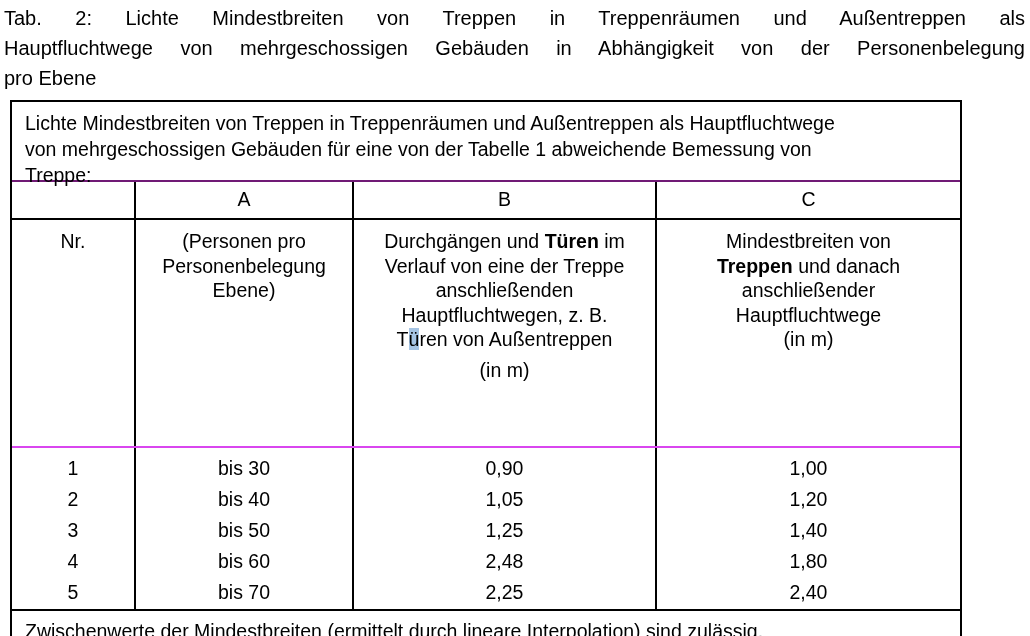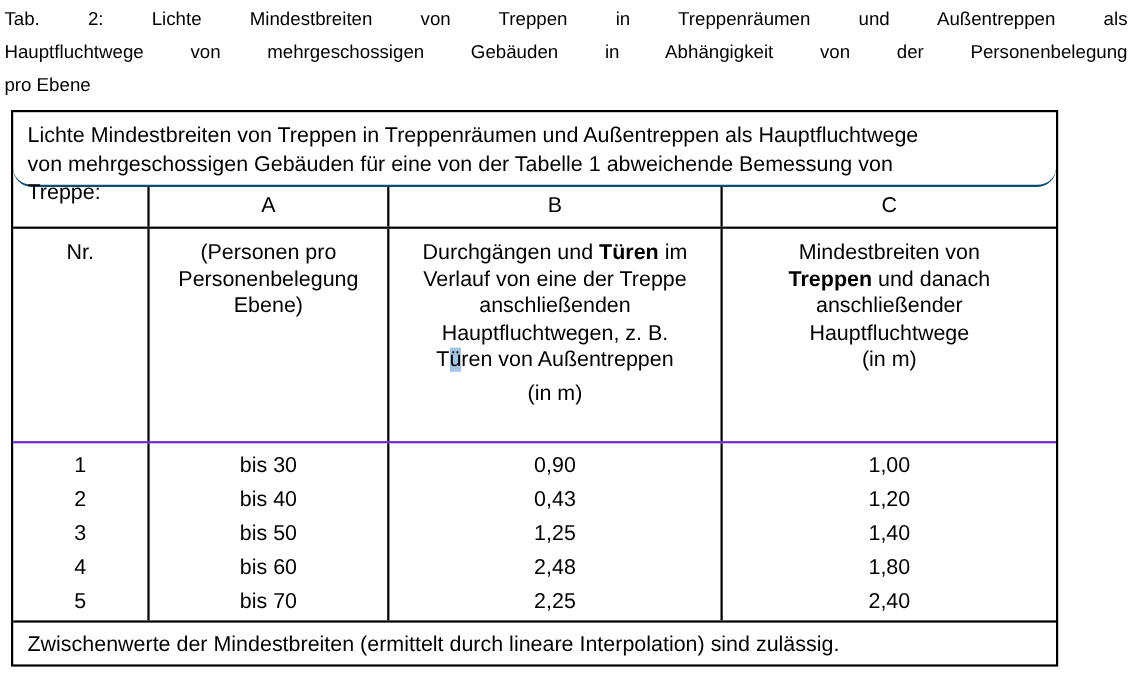--- a/index.html
+++ b/index.html
@@ -18,21 +18,21 @@
     height: 636px;
     background: #ffffff;
     overflow: hidden;
   }
   
   .doc-heading {
     position: absolute;
     top: 3px;
     left: 4px;
     width: 1021px;
-    font-size: 17px;
+    font-size: 20px;
     line-height: 30px;
     white-space: normal;
   }
   .jline {
     text-align: justify;
     text-align-last: justify;
   }
   
   .tbl {
     position: absolute;
@@ -40,43 +40,42 @@
     left: 10px;
     width: 952px;
     border: 2px solid #000000;
     box-sizing: border-box;
     font-size: 19.5px;
     background: #ffffff;
   }
   .tbl * { box-sizing: border-box; }
 
   .intro {
-    height: 68px;
+    height: 80px;
     padding: 8px 12px 0 13px;
     line-height: 26px;
-    border-bottom: 2px solid #0c4a6e;
-    border-radius: 17px;
+    border-bottom: 2px solid #701a75;
   }
 
   .grid {
     display: grid;
     grid-template-columns: 124px 218px 303px 1fr;
   }
   .bR { border-right: 2px solid #000000; }
 
   .letters {
     height: 38px;
     border-bottom: 2px solid #000000;
     text-align: center;
   }
   .letters > div { line-height: 35px; }
 
   .colhead {
-    height: 195px;
-    border-bottom: 2px solid #6d28d9;
+    height: 228px;
+    border-bottom: 2px solid #d946ef;
     text-align: center;
   }
   .colhead > div {
     padding-top: 9px;
     line-height: 24.5px;
   }
   .unit-gap { margin-top: 6px; }
   .b { font-weight: bold; }
   .hl { background: #a5c4e4; }
 
@@ -158,21 +157,21 @@
       </div>
       <div class="bR">
         <div>bis 30</div>
         <div>bis 40</div>
         <div>bis 50</div>
         <div>bis 60</div>
         <div>bis 70</div>
       </div>
       <div class="bR">
         <div>0,90</div>
-        <div>0,43</div>
+        <div>1,05</div>
         <div>1,25</div>
         <div>2,48</div>
         <div>2,25</div>
       </div>
       <div>
         <div>1,00</div>
         <div>1,20</div>
         <div>1,40</div>
         <div>1,80</div>
         <div>2,40</div>

